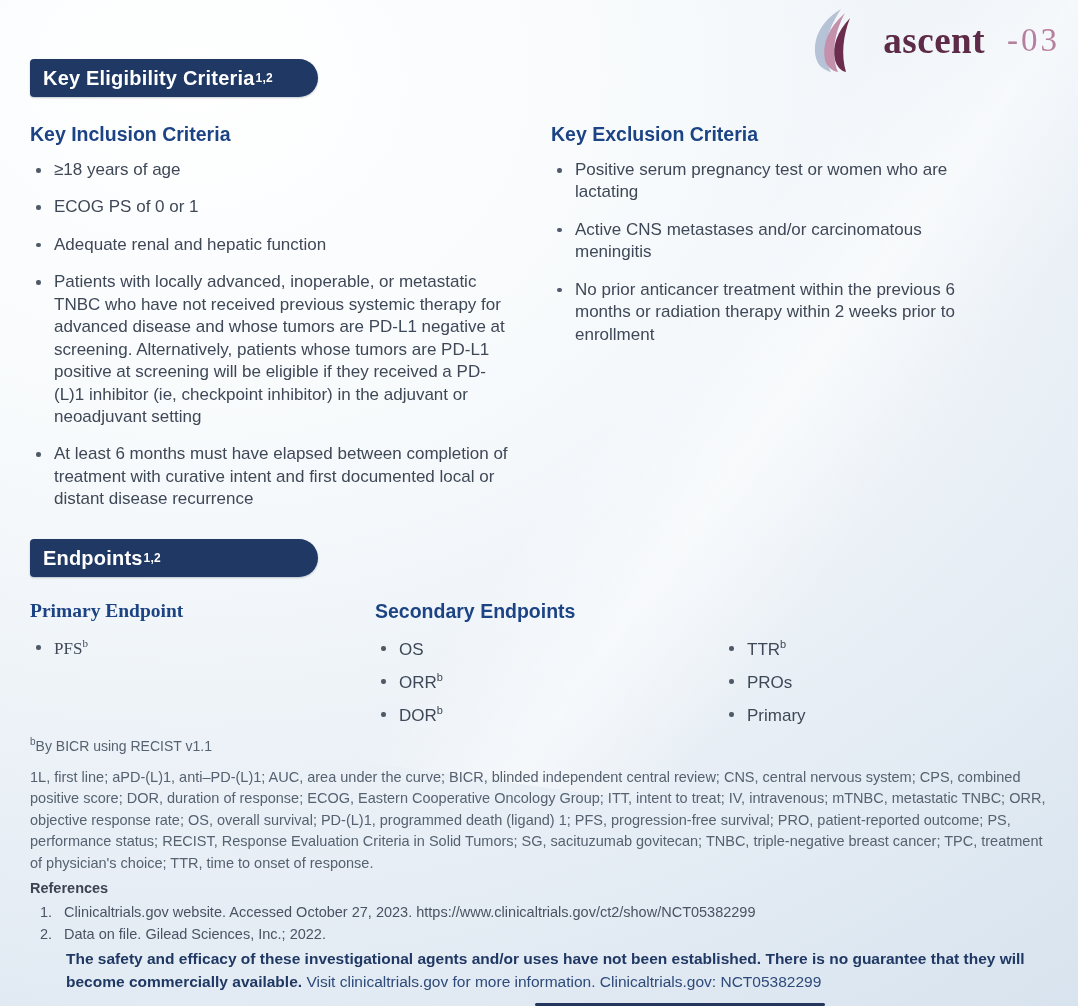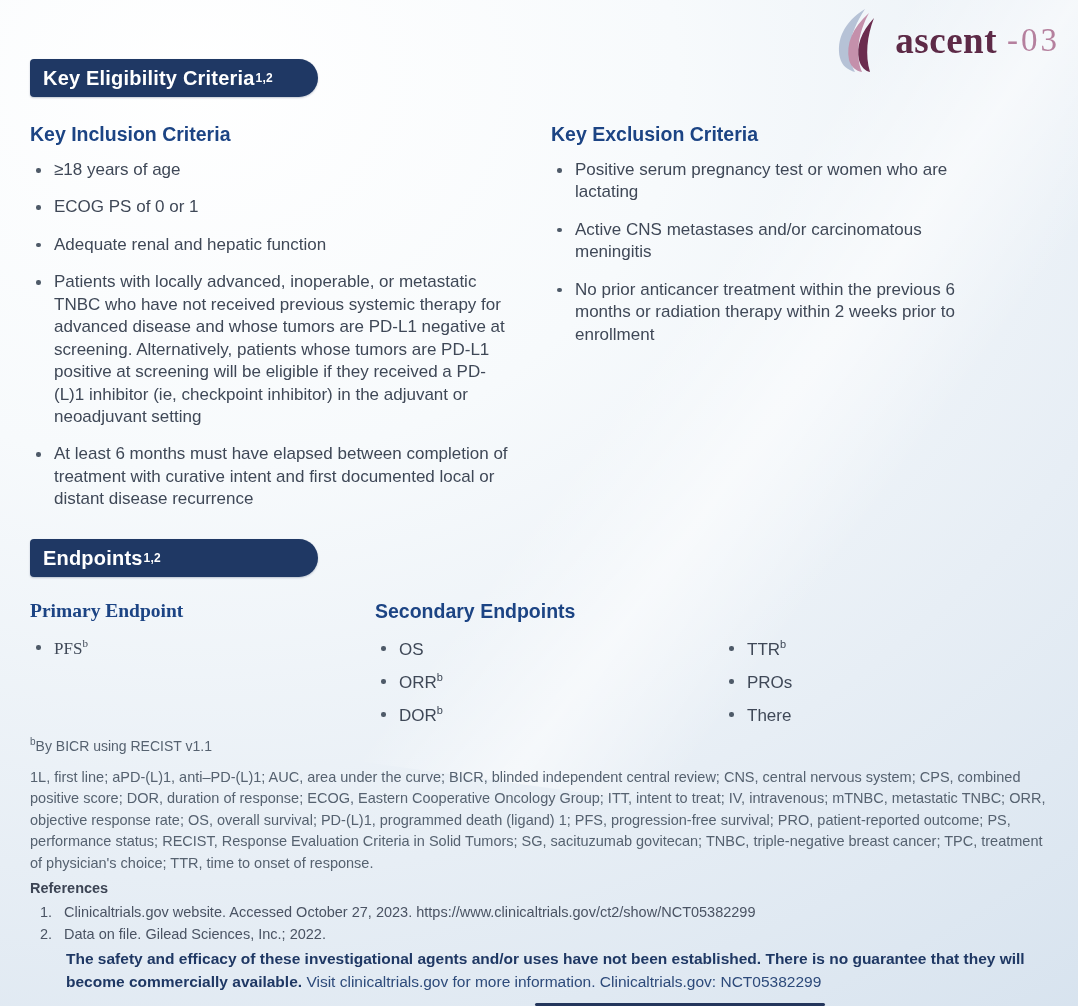--- a/index.html
+++ b/index.html
@@ -13,21 +13,21 @@
     position:relative; width:1078px; height:1006px; overflow:hidden;
     background: radial-gradient(140% 120% at 18% 8%, #ffffff 0%, #f7fafc 32%, #e7eef5 66%, #d6e2ee 100%);
   }
   .sheen {
     position:absolute; top:-80px; right:-140px; width:820px; height:900px;
     background: linear-gradient(118deg, rgba(255,255,255,0) 38%, rgba(255,255,255,.55) 50%, rgba(255,255,255,0) 62%);
     transform: rotate(8deg); pointer-events:none;
   }
 
   
-  .logo { position:absolute; top:8px; right:18px; display:flex; align-items:center; gap:8px; }
+  .logo { position:absolute; top:8px; right:18px; display:flex; align-items:center; gap:20px; }
   .logo svg { display:block; }
   .logo .brand {
     font-family:"Liberation Serif","DejaVu Serif",serif;
     font-weight:bold; font-size:37px; color:#5D2A47; letter-spacing:.5px;
   }
   .logo .suffix {
     font-family:"Liberation Serif","DejaVu Serif",serif;
     font-weight:normal; font-size:33px; color:#B5809E; letter-spacing:3px; margin-left:2px;
   }
 
@@ -162,21 +162,21 @@
       <div class="ep-title">Secondary Endpoints</div>
       <div class="ep-cols">
         <ul class="bullets ep">
           <li><span>OS</span><sup></sup></li>
           <li><span>ORR</span><sup>b</sup></li>
           <li><span>DOR</span><sup>b</sup></li>
         </ul>
         <ul class="bullets ep">
           <li><span>TTR</span><sup>b</sup></li>
           <li><span>PROs</span><sup></sup></li>
-          <li><span>There</span><sup></sup></li>
+          <li><span>Primary</span><sup></sup></li>
         </ul>
       </div>
     </div>
   </div>
 
   <div class="fn-bicr"><sup>b</sup><span>By BICR using RECIST v1.1</span></div>
 
   <div class="abbrev">1L, first line; aPD-(L)1, anti–PD-(L)1; AUC, area under the curve; BICR, blinded independent central review; CNS, central nervous system; CPS, combined positive score; DOR, duration of response; ECOG, Eastern Cooperative Oncology Group; ITT, intent to treat; IV, intravenous; mTNBC, metastatic TNBC; ORR, objective response rate; OS, overall survival; PD-(L)1, programmed death (ligand) 1; PFS, progression-free survival; PRO, patient-reported outcome; PS, performance status; RECIST, Response Evaluation Criteria in Solid Tumors; SG, sacituzumab govitecan; TNBC, triple-negative breast cancer; TPC, treatment of physician's choice; TTR, time to onset of response.</div>
 
   <div class="refs">

